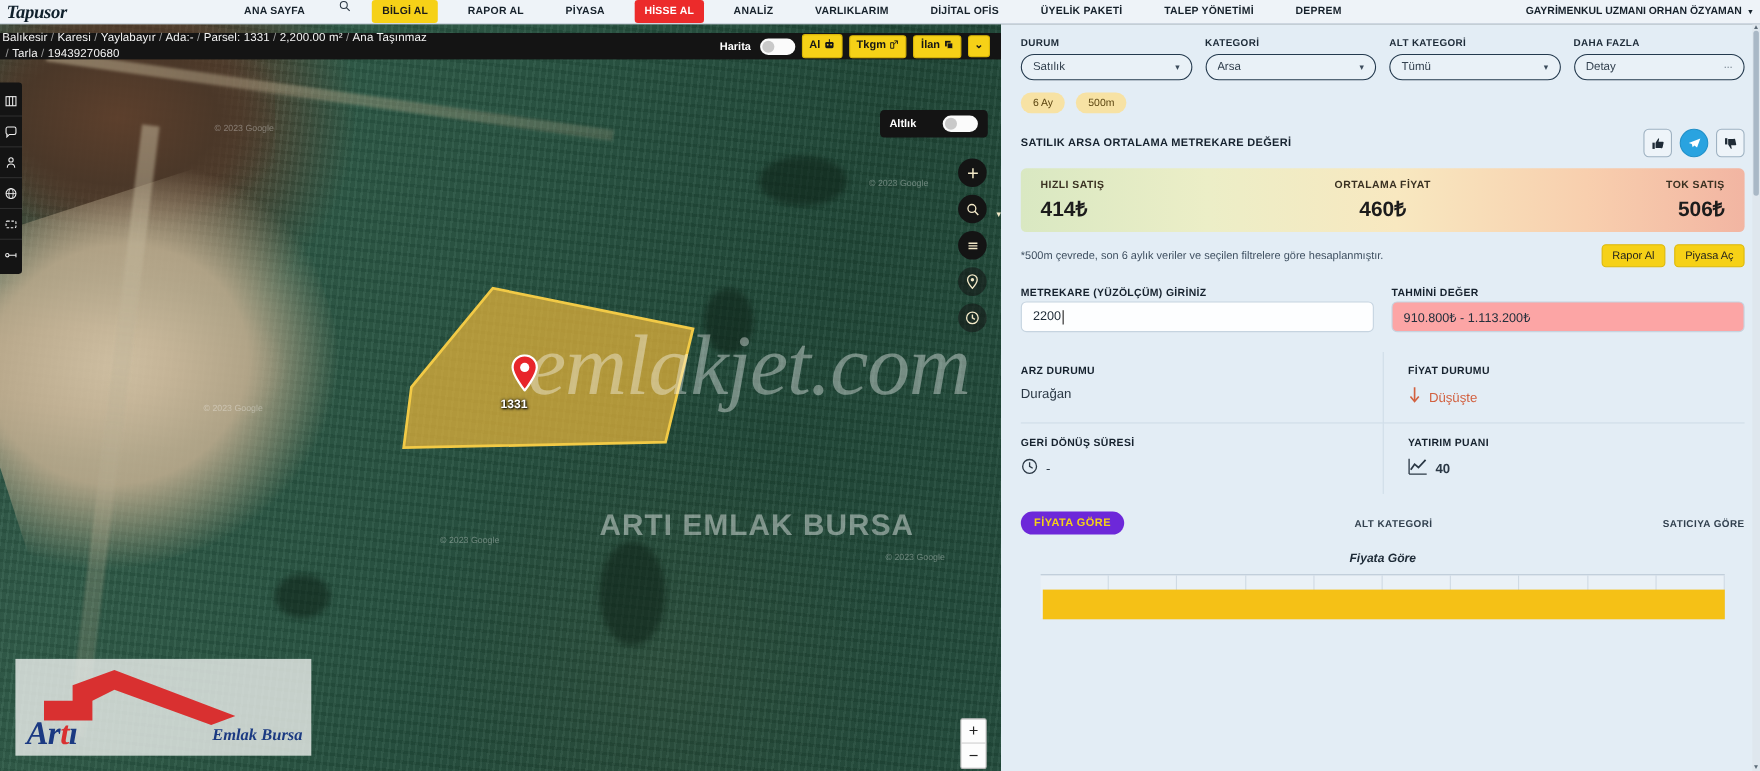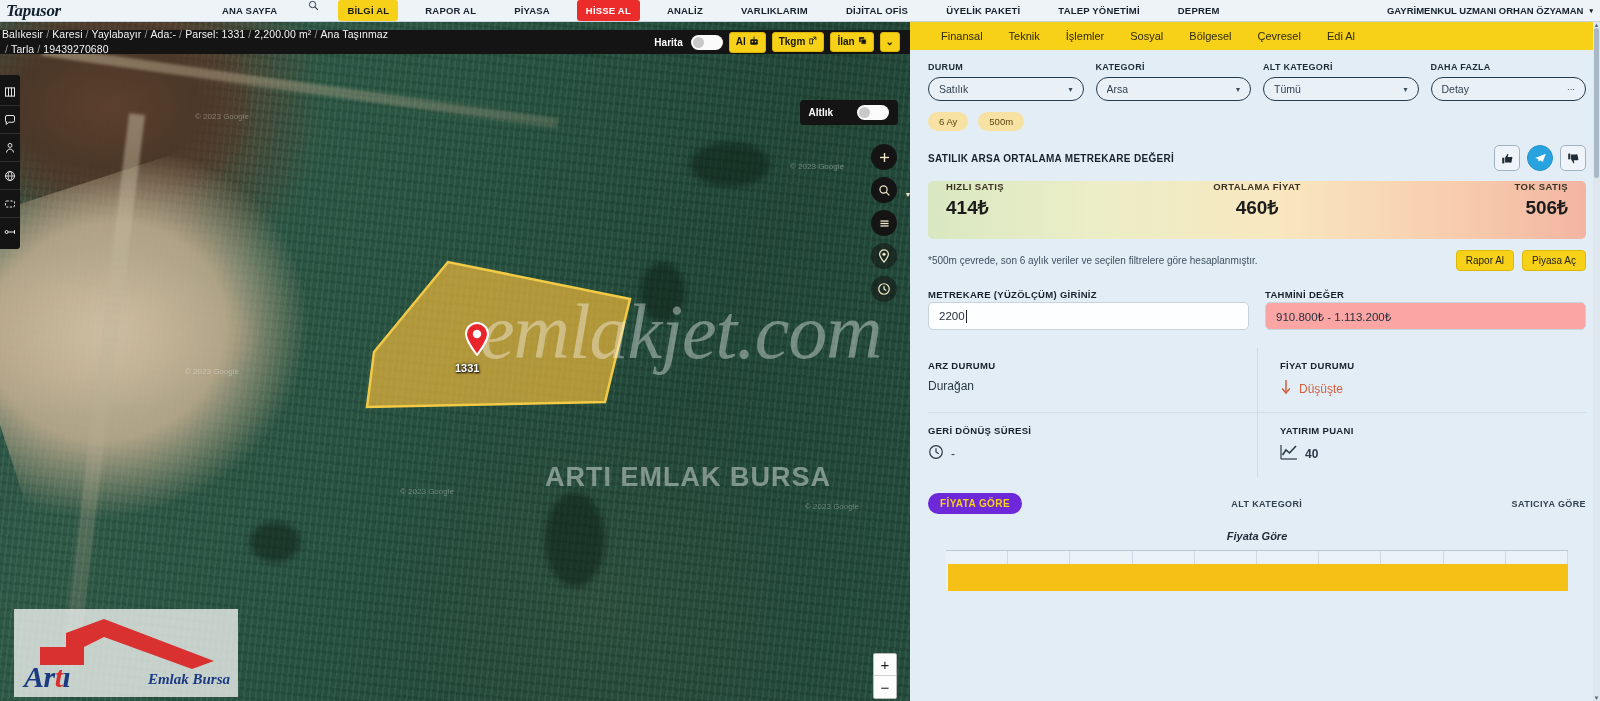--- a/index.html
+++ b/index.html
@@ -164,21 +164,21 @@
   .zoomctl {
     position:absolute; right:13px; bottom:2px; z-index:21;
     width:24px; background:#fdfdfd; border:1px solid #b9b9b9; border-radius:2px;
   }
   .zbtn { height:22px; display:flex; align-items:center; justify-content:center;
     font-size:15px; color:#222; cursor:pointer; }
   .zbtn.first { border-bottom:1px solid #cfcfcf; }
 
   
   .agency {
-    position:absolute; left:14px; bottom:4px; width:224px; height:88px; z-index:22;
+    position:absolute; left:14px; bottom:14px; width:269px; height:88px; z-index:22;
     background: rgba(238,240,238,.80);
     overflow:hidden;
   }
   .agency .roof { position:absolute; left:18px; top:8px; width:190px; height:52px; }
   .agency .word {
     position:absolute; left:10px; bottom:3px;
     font-family:"Liberation Serif", serif; font-style:italic; font-weight:bold;
     font-size:30px; color:#1b3a82; letter-spacing:-.5px;
   }
   .agency .word .t { color:#d93030; }
@@ -226,21 +226,21 @@
   .vc-actions { margin-left:auto; display:flex; gap:7px; align-items:center; }
   .iconbtn {
     width:26px; height:26px; border:1px solid #9fb2c2; border-radius:5px; background:#eef4f9;
     display:flex; align-items:center; justify-content:center; cursor:pointer; font-size:12px;
   }
   .iconbtn.tg { background:#29a3e0; border-color:#2190c8; color:#fff; border-radius:50%; }
 
   .gradbar {
     margin-top:10px; height:58px; border-radius:5px;
     background: linear-gradient(90deg, #d9e8c2 0%, #eceec7 26%, #f8e8c0 52%, #f8cfae 78%, #f2b5a2 100%);
-    display:flex; padding:0 18px;
+    display:flex; align-items:center; padding:0 18px;
   }
   .gseg { flex:1; }
   .gseg.mid { text-align:center; }
   .gseg.right { text-align:right; }
   .gk { font-size:9.5px; font-weight:bold; color:#3a3122; letter-spacing:.4px; }
   .gv { font-size:19px; font-weight:bold; color:#1c1c1c; margin-top:2px; }
 
   .noteline { display:flex; align-items:center; margin-top:11px; }
   .note { font-size:10px; color:#3f5061; }
   .note-btns { margin-left:auto; display:flex; gap:8px; }
@@ -489,29 +489,20 @@
       <svg class="roof" viewBox="0 0 190 52">
         <path d="M8 48 L8 30 L34 30 L34 16 L72 2 L182 44 L160 52 L72 20 L52 30 L52 48 Z" fill="#d93030"></path>
       </svg>
       <div class="word">Ar<span class="t">t</span>ı</div>
       <div class="sub">Emlak Bursa</div>
     </div>
   </div>
 
   <div class="rpanel">
 
-    <div class="tabbar">
-      <div class="tab">Finansal</div>
-      <div class="tab">Teknik</div>
-      <div class="tab">İşlemler</div>
-      <div class="tab">Sosyal</div>
-      <div class="tab">Bölgesel</div>
-      <div class="tab">Çevresel</div>
-      <div class="tab">Edi Al</div>
-    </div>
 
     <div class="panel-body">
 
       <div class="filters">
         <div class="fgroup">
           <div class="flabel">DURUM</div>
           <div class="fselect">
             <span class="cv">Satılık</span>
             <span class="ar">▾</span>
           </div>

